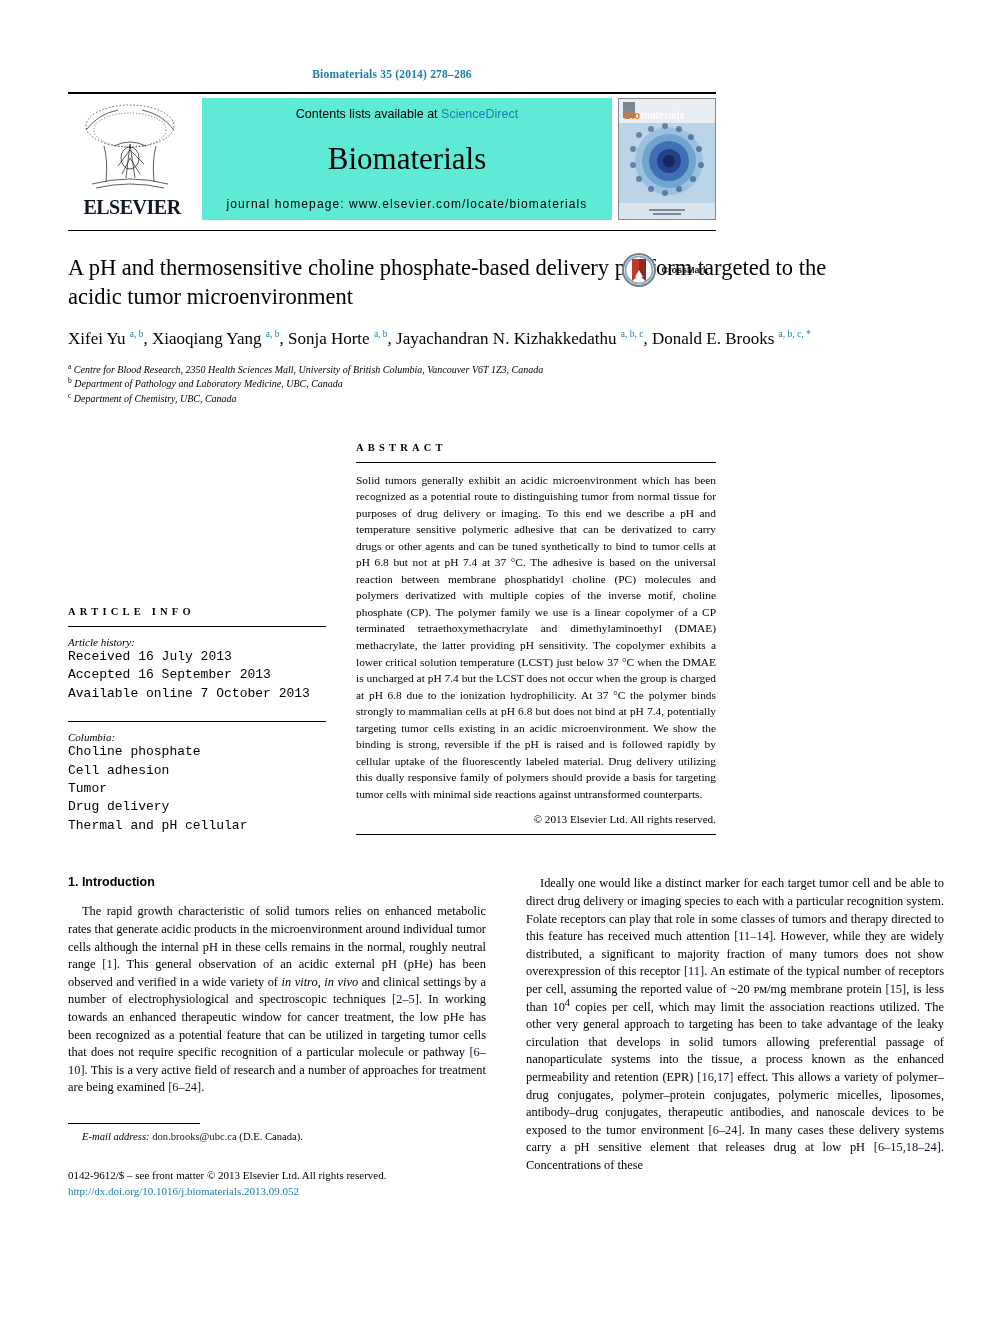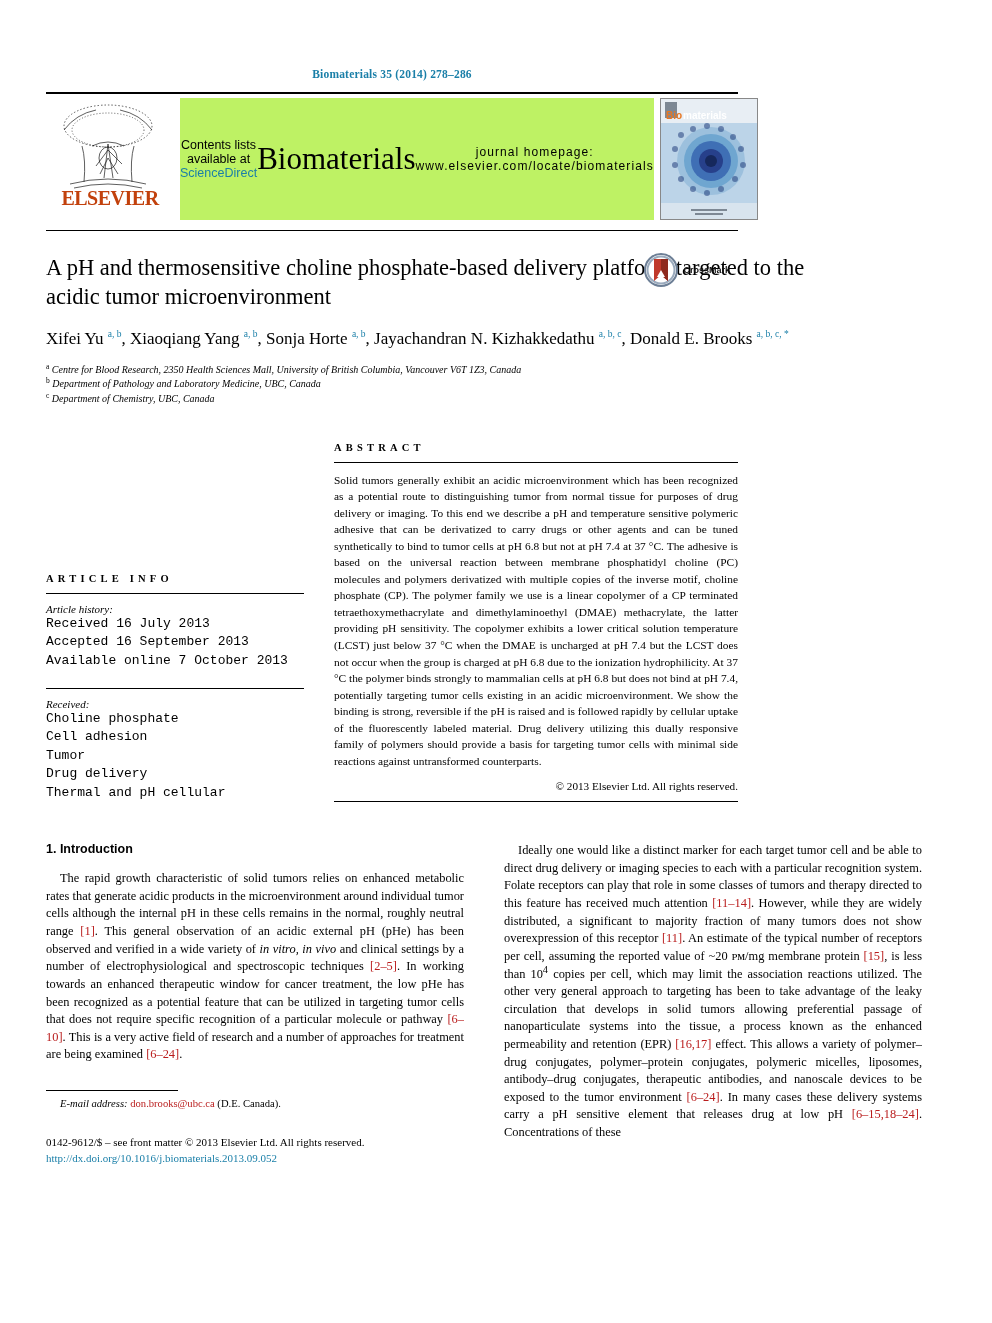--- a/index.html
+++ b/index.html
@@ -4,21 +4,21 @@
 <style>
   html, body { margin:0; padding:0; }
   body {
     width:992px; height:1323px;
     background:#ffffff;
     font-family:"Liberation Serif", serif;
     color:#000000;
     overflow:hidden;
     position:relative;
   }
-  .page { position:relative; width:784px; height:1323px; box-sizing:border-box; padding:0 46px; }
+  .page { position:relative; width:784px; height:1323px; box-sizing:border-box; padding:0 68px; }
 
   
   .runhead {
     text-align:center;
     color:#1a7fa8;
     font-weight:bold;
     font-size:11.5px;
     letter-spacing:0.2px;
     padding-top:68px;
   }
@@ -30,27 +30,27 @@
     height:122px; margin-top:4px;
   }
   .elsevier-logo {
     width:128px; flex:0 0 128px;
     display:flex; flex-direction:column; justify-content:flex-end;
     position:relative;
   }
   .tree-svg { position:absolute; top:2px; left:6px; }
   .elsevier-word {
     font-family:"Liberation Serif", serif;
-    color:#c2410c; font-size:20px; font-weight:bold;
+    color:#0f172a; font-size:20px; font-weight:bold;
     letter-spacing:-0.5px; text-align:center;
-    margin-bottom:10px;
+    margin-bottom:1px;
   }
   .masthead-center {
-    flex:1 1 auto; background:#bef264;
-    display:flex; flex-direction:row;
+    flex:1 1 auto; background:#5eead4;
+    display:flex; flex-direction:column;
     justify-content:space-between; align-items:center;
     padding:9px 0 9px 0; margin:0 6px;text-align:center;
   }
   .contents-line { font-family:"Liberation Sans", sans-serif; font-size:12.5px; color:#000; }
   .contents-line a { color:#1a7fa8; text-decoration:none; }
   .journal-name {
     font-family:"Liberation Serif", serif;
     font-size:31px; letter-spacing:0px;
   }
   .homepage-line {
@@ -116,21 +116,21 @@
   .bcol { width:418px; flex:0 0 418px; position:relative; }
   .bcol.right { margin-left:40px; }
   .sec-num {
     font-family:"Liberation Sans", sans-serif;
     font-size:12.5px; font-weight:bold; margin-bottom:14px;
   }
   .para {
     font-size:12.4px; line-height:1.42; text-align:justify;
     text-indent:14px;
   }
-  a.cite, .cite { color:#b91c1c; text-decoration:none; }
+  a.cite, .cite { color:#0f172a; text-decoration:none; }
   .fn-rule { border-top:1px solid #000; width:132px; margin:26px 0 6px 0; }
   .footnote {
     font-size:10.6px; line-height:1.40; text-align:justify;
   }
   .footnote-email { margin-top:6px; text-indent:14px; }
   .footnote-email i { font-style:italic; }
   .pub-foot { margin-top:22px; font-size:11px; line-height:1.5; }
   .pub-foot a { color:#1a7fa8; text-decoration:none; }
   sup { vertical-align:super; line-height:0; }
 </style>
@@ -239,21 +239,21 @@
     <div class="col-info">
       <div class="sec-head">ARTICLE INFO</div>
       <div class="thin-rule"></div>
       <div class="hist-title">Article history:</div>
       <div class="hist-line">Received 16 July 2013</div>
       <div class="hist-line">Accepted 16 September 2013</div>
       <div class="hist-line">Available online 7 October 2013</div>
 
       <div class="kw-group">
         <div class="kw-rule"></div>
-        <div class="kw-title">Received:</div>
+        <div class="kw-title">Columbia:</div>
         <div class="kw-line">Choline phosphate</div>
         <div class="kw-line">Cell adhesion</div>
         <div class="kw-line">Tumor</div>
         <div class="kw-line">Drug delivery</div>
         <div class="kw-line">Thermal and pH cellular</div>
       </div>
     </div>
 
     <div class="col-abs">
       <div class="sec-head">ABSTRACT</div>

